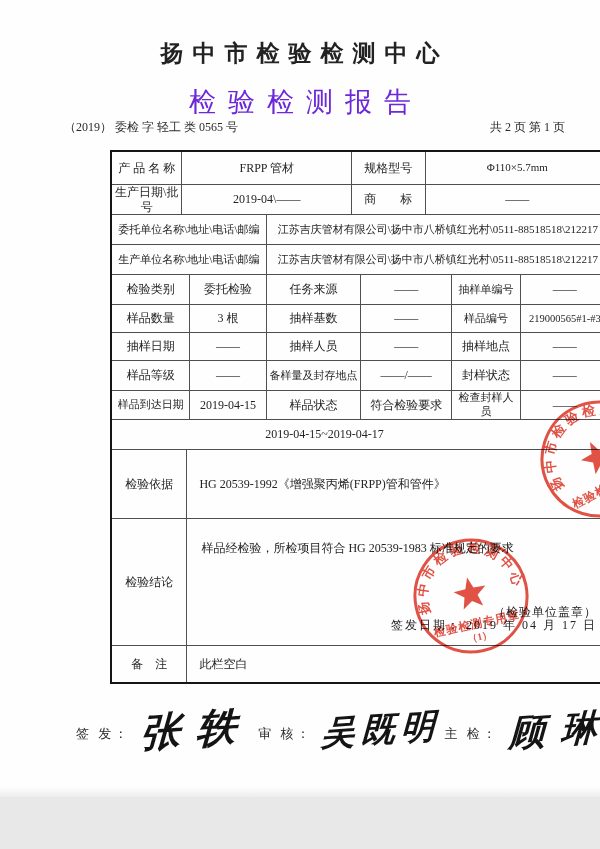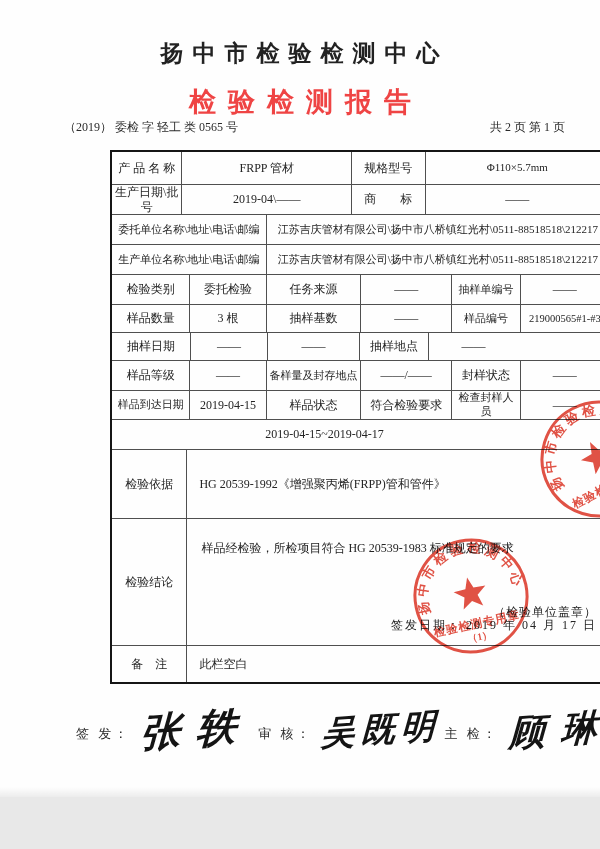--- a/index.html
+++ b/index.html
@@ -17,22 +17,22 @@
     pointer-events:none;
   }
   
   .org-title{
     position:absolute; top:38px; left:0; width:100%;
     text-align:center; font-size:23px; font-weight:bold;
     letter-spacing:9px; text-indent:9px; color:#222;
   }
   .report-title{
     position:absolute; top:84px; left:0; width:100%;
-    text-align:center; font-size:27px; font-weight:bold;
-    letter-spacing:12px; text-indent:12px; color:#ef4444;
+    text-align:center; font-size:27px; font-weight:normal;
+    letter-spacing:12px; text-indent:12px; color:#6d28d9;
   }
   .meta-row{
     position:absolute; top:119px; left:64px; width:501px;
     display:flex; justify-content:space-between;
     font-size:12px; color:#2a2a2a;
   }
   
   .report-table{
     position:absolute; left:64px; top:150px; width:501px;
     border:2px solid #151515; background:transparent;margin-left:46px;
@@ -123,20 +123,21 @@
       <div class="cell" style="width:77px;">3 根</div>
       <div class="cell" style="width:95px;">抽样基数</div>
       <div class="cell" style="width:92px;">——</div>
       <div class="cell small" style="width:69px;">样品编号</div>
       <div class="cell tiny" style="width:89px;">219000565#1-#3</div>
     </div>
 
     <div class="trow" style="height:28px;">
       <div class="cell" style="width:79px;">抽样日期</div>
       <div class="cell" style="width:77px;">——</div>
+      <div class="cell" style="width:95px;">抽样人员</div>
       <div class="cell" style="width:92px;">——</div>
       <div class="cell" style="width:69px;">抽样地点</div>
       <div class="cell" style="width:89px;">——</div>
     </div>
 
     <div class="trow" style="height:30px;">
       <div class="cell" style="width:79px;">样品等级</div>
       <div class="cell" style="width:77px;">——</div>
       <div class="cell small" style="width:95px;">备样量及封存地点</div>
       <div class="cell" style="width:92px;">——/——</div>

